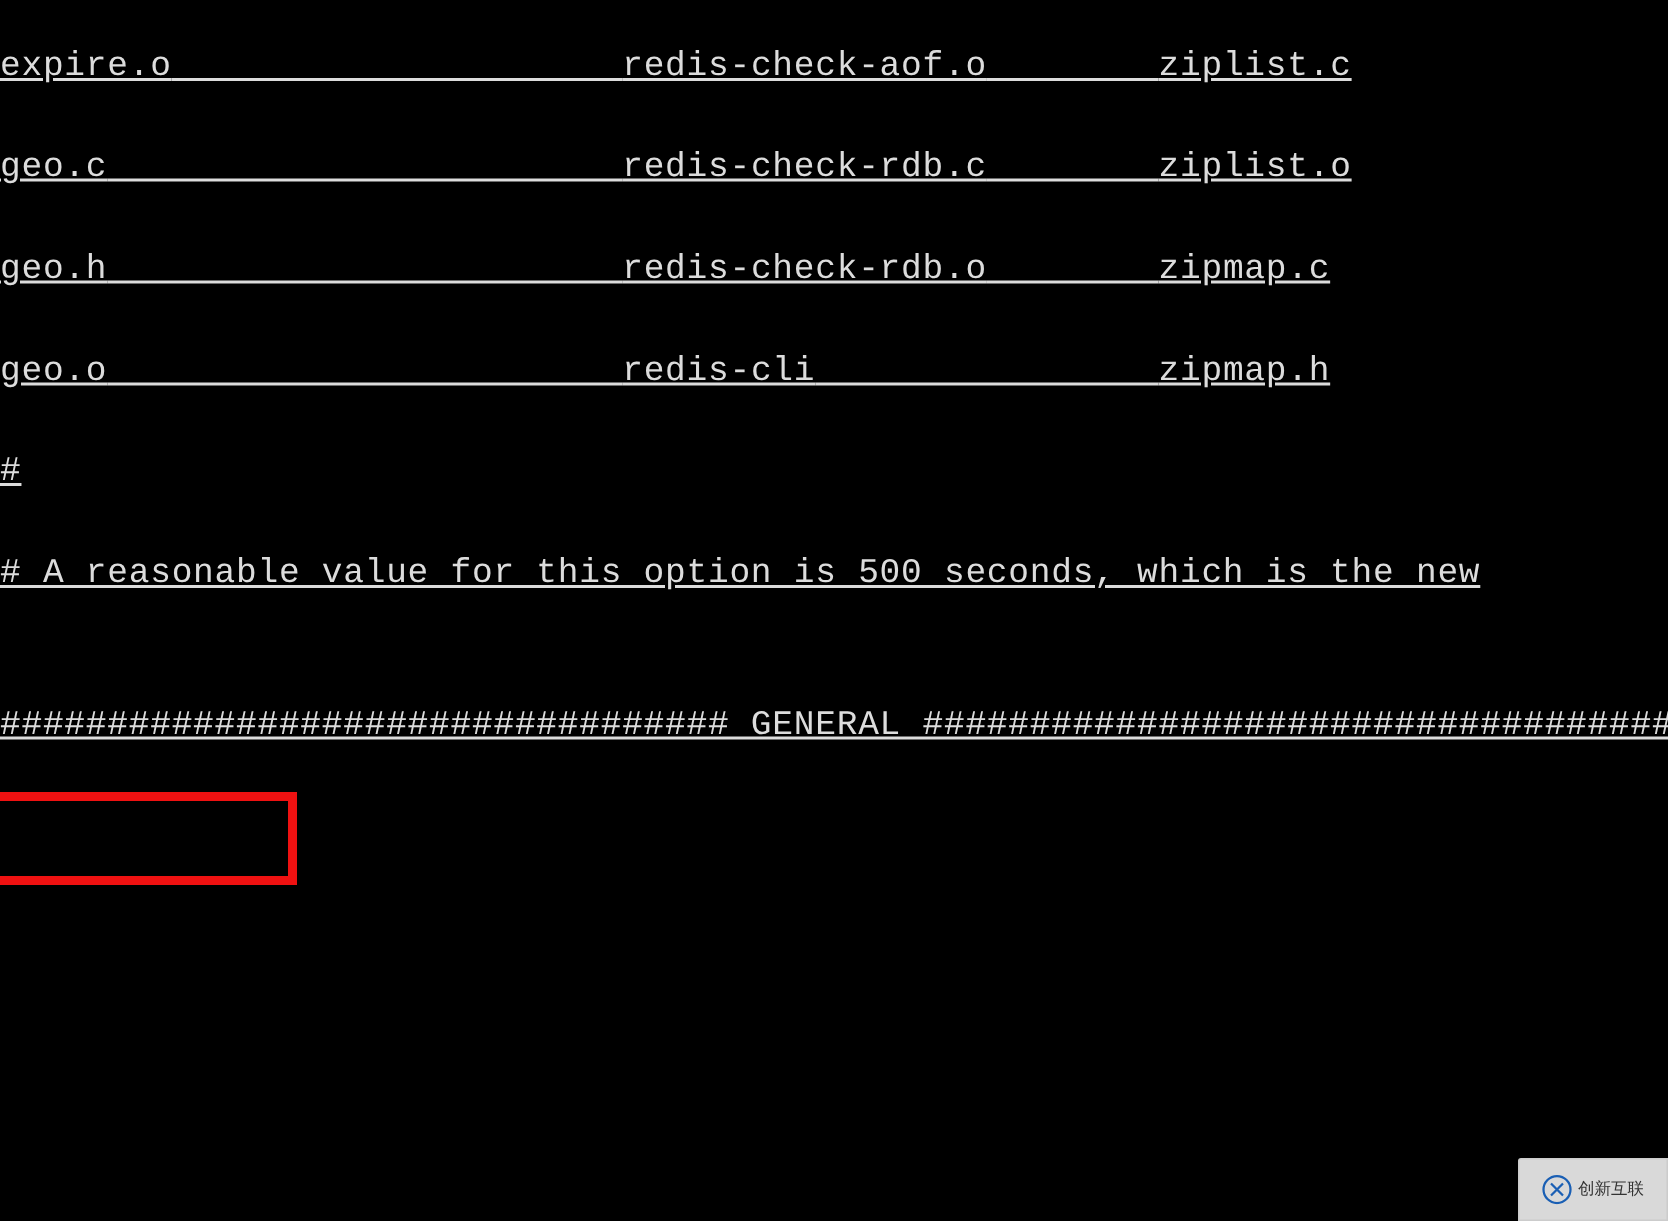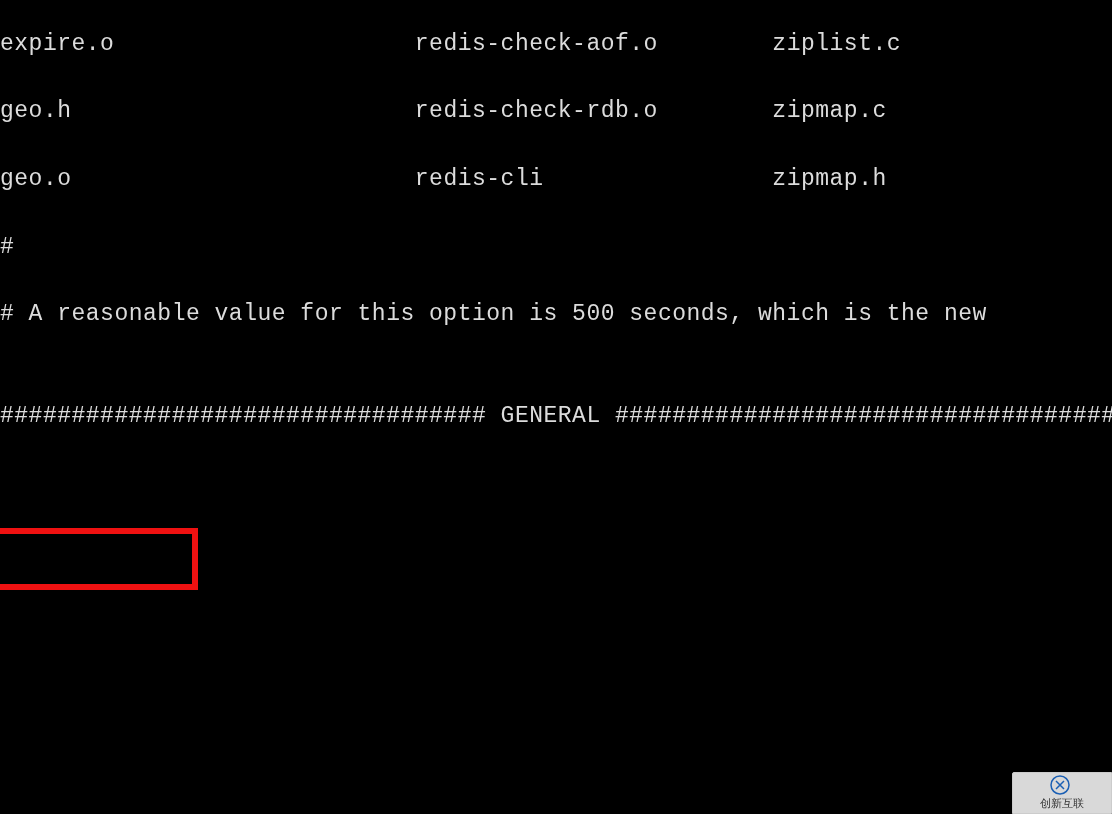--- a/index.html
+++ b/index.html
@@ -15,21 +15,21 @@
       overflow: hidden;
       position: relative;
       white-space: pre;
     }
     .terminal {
       position: absolute;
       top: -6px;
       left: 0;
       width: 100%;
     }
-    .line { display: block; }
+    .line { display: block; text-decoration: underline; }
     .highlight-box {
       position: absolute;
       top: 528px;
       left: 0;
       width: 198px;
       height: 62px;
       border: 6px solid #ef1111;
       border-left: none;
       pointer-events: none;
     }
@@ -42,31 +42,31 @@
       background: rgba(255,255,255,0.85);
       border: 1px solid #ccc;
       border-top-left-radius: 2px;
       display: flex;
       align-items: center;
       justify-content: center;
       font-family: Arial, sans-serif;
       font-size: 11px;
       color: #333;
       letter-spacing: 0;
-      flex-direction: column;
     }
     .watermark svg { margin-right: 4px; }
   </style>
 </head>
 <body>
 
 
 
 <div class="terminal">
 <span class="line"><span>expire.o</span>                     <span>redis-check-aof.o</span>        <span>ziplist.c</span></span>
+<span class="line"><span>geo.c</span>                        <span>redis-check-rdb.c</span>        <span>ziplist.o</span></span>
 <span class="line"><span>geo.h</span>                        <span>redis-check-rdb.o</span>        <span>zipmap.c</span></span>
 <span class="line"><span>geo.o</span>                        <span>redis-cli</span>                <span>zipmap.h</span></span>
 <span class="line">#</span>
 <span class="line"># A reasonable value for this option is 500 seconds, which is the new</span>
 <span class="line"></span>
 <span class="line">################################## GENERAL #####################################</span>
 <span class="line"></span>
 
 
 

